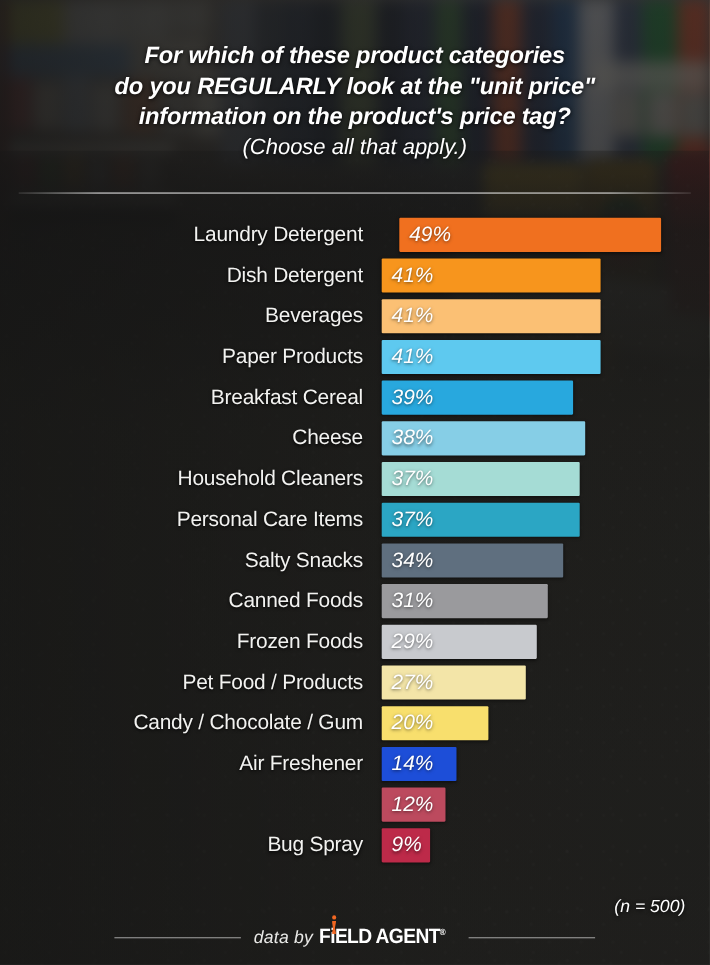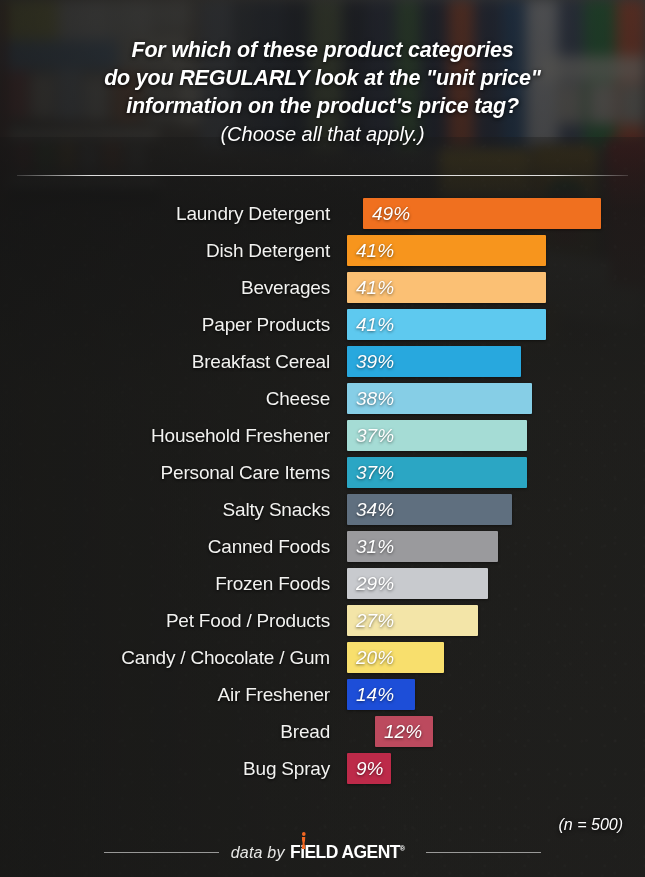--- a/index.html
+++ b/index.html
@@ -300,21 +300,21 @@
           <span class="bar-value">39%</span>
         </div>
       </div>
       <div class="row">
         <div class="row-label">Cheese</div>
         <div class="bar" style="width: 184.571px; background: rgb(134, 206, 230);">
           <span class="bar-value">38%</span>
         </div>
       </div>
       <div class="row">
-        <div class="row-label">Household Freshener</div>
+        <div class="row-label">Household Cleaners</div>
         <div class="bar" style="width: 179.714px; background: rgb(165, 220, 213);">
           <span class="bar-value">37%</span>
         </div>
       </div>
       <div class="row">
         <div class="row-label">Personal Care Items</div>
         <div class="bar" style="width: 179.714px; background: rgb(43, 166, 196);">
           <span class="bar-value">37%</span>
         </div>
       </div>
@@ -348,22 +348,21 @@
           <span class="bar-value">20%</span>
         </div>
       </div>
       <div class="row">
         <div class="row-label">Air Freshener</div>
         <div class="bar" style="width: 68px; background: #1d4ed8;">
           <span class="bar-value">14%</span>
         </div>
       </div>
       <div class="row">
-        <div class="row-label">Bread</div>
-        <div class="bar" style="width: 58.2857px; background: rgb(188, 74, 94); margin-left: 28px;">
+        <div class="bar" style="width: 58.2857px; background: rgb(188, 74, 94);">
           <span class="bar-value">12%</span>
         </div>
       </div>
       <div class="row">
         <div class="row-label">Bug Spray</div>
         <div class="bar" style="width: 43.7143px; background: rgb(189, 42, 73);">
           <span class="bar-value">9%</span>
         </div>
       </div>
     </div>

